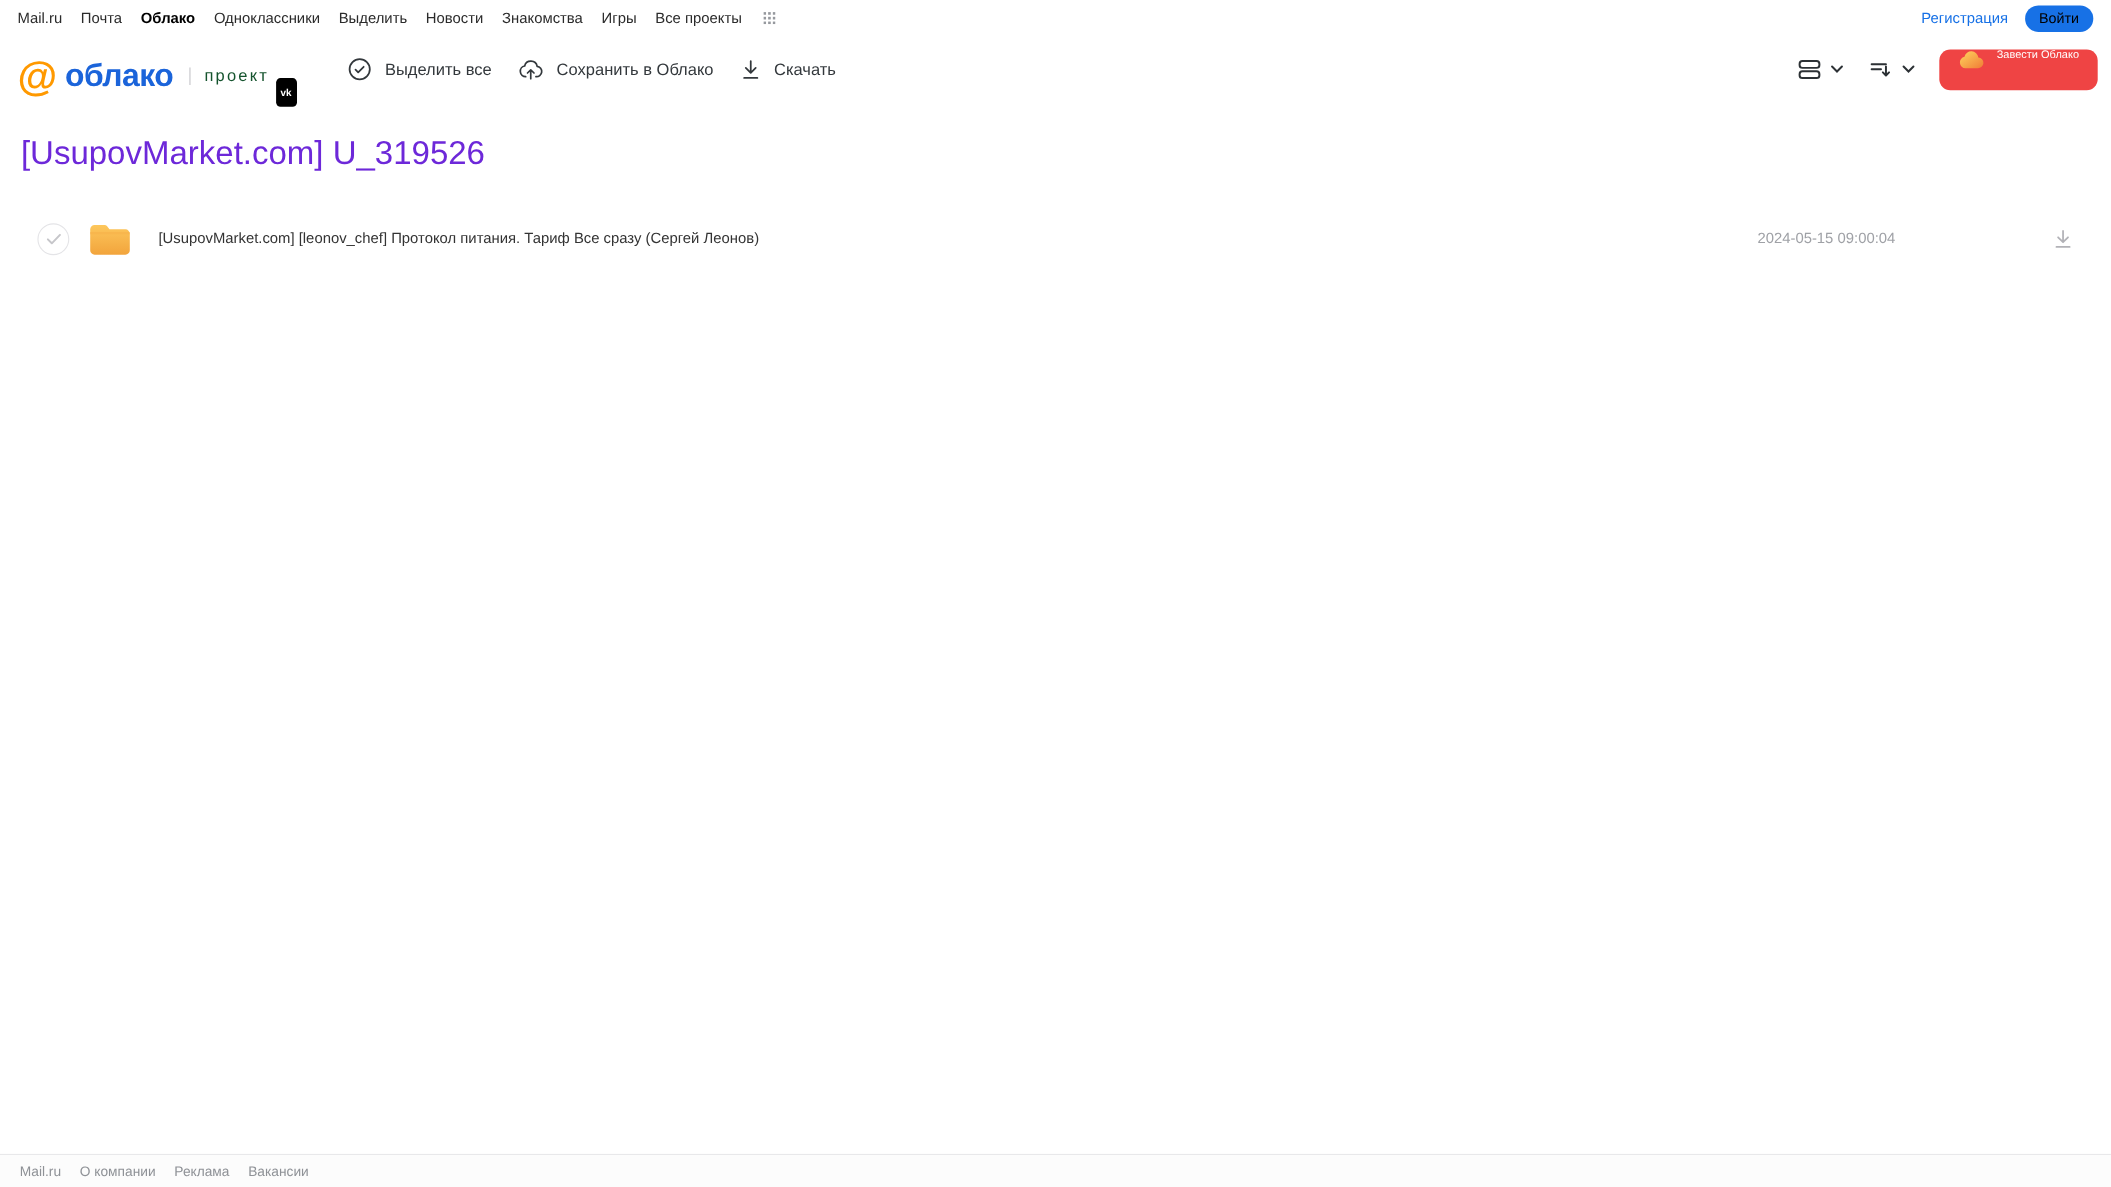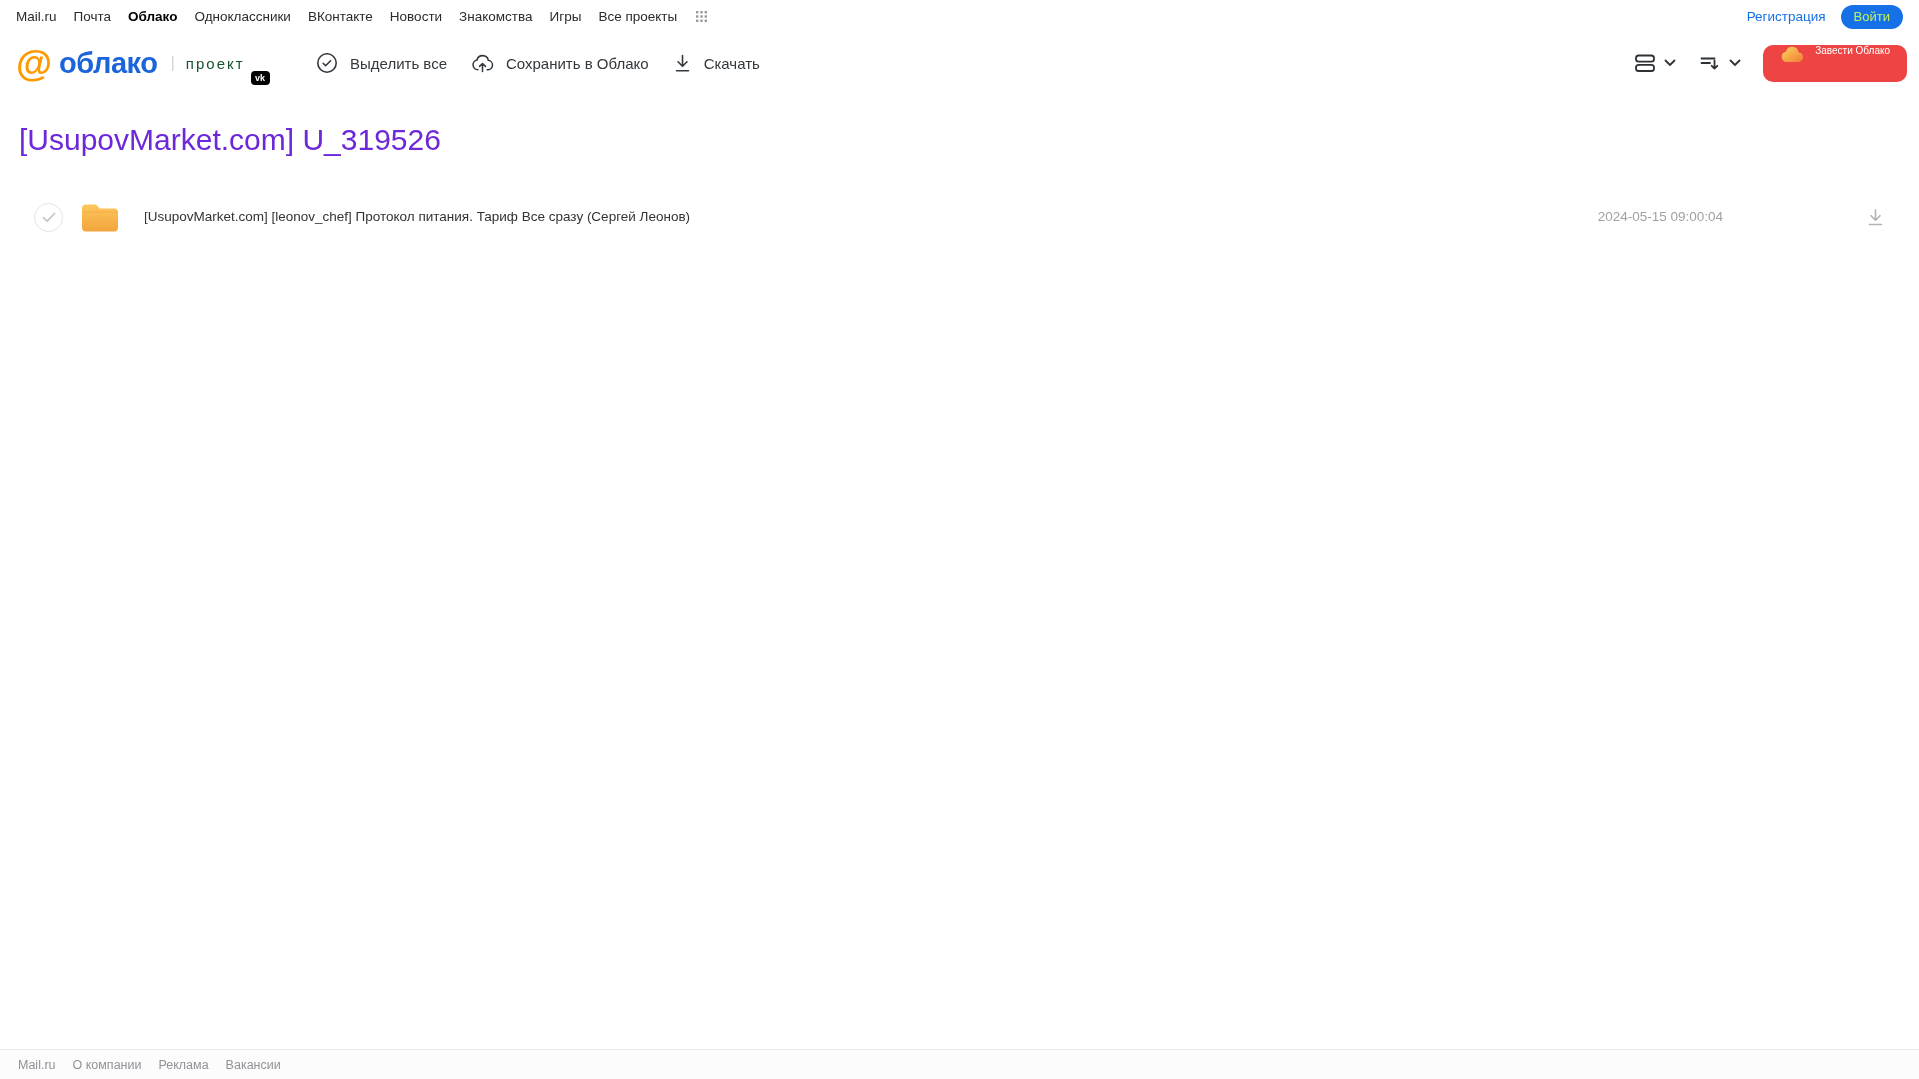--- a/index.html
+++ b/index.html
@@ -16,34 +16,34 @@
     position:absolute; top:0; left:0; right:0; height:33px;
     display:flex; align-items:center; padding:0 16px;
   }
   .topnav-links { display:flex; align-items:center; gap:17px; font-size:13.5px; color:#2b2b2b; }
   .topnav-item { cursor:pointer; white-space:nowrap; }
   .topnav-item.active { font-weight:bold; color:#000; }
   .grid-icon { display:flex; margin-left:2px; cursor:pointer; }
   .topnav-right { margin-left:auto; display:flex; align-items:center; gap:15px; }
   .registration-link { color:#1771e6; font-size:13.5px; cursor:pointer; white-space:nowrap;padding-left:22px; }
   .login-btn {
-    background:#1771e6; color:#bef264; border:none; font-size:13px;
+    background:#1771e6; color:#000000; border:none; font-size:13px;
     padding:4px 13px 5px; border-radius:13px; cursor:pointer;
     font-family:"Liberation Sans", sans-serif;
   }
   
   .header { position:absolute; top:33px; left:0; right:0; height:60px; }
   .logo { position:absolute; left:16px; top:8px; display:flex; align-items:center; cursor:pointer; }
   .logo-at { color:#ff9900; font-size:37px; font-weight:bold; line-height:1; }
   .logo-text { color:#1b64da; font-size:29px; font-weight:bold; letter-spacing:-0.5px; margin-left:7px; }
   .logo-divider { color:#d5d5d9; font-size:17px; margin:0 11px 0 13px; font-weight:normal; }
   .project-label { color:#14532d; font-size:15px; letter-spacing:2px; }
   .vk-badge {
     display:inline-flex; align-items:center; justify-content:center;
-    background:#000000; color:#fff; width:19px; height:14px;
+    background:#000000; color:#fff; width:19px; height:26px;
     border-radius:4px; font-size:9px; font-weight:bold; margin-left:6px;margin-top:30px;
   }
   .toolbar { position:absolute; left:316px; top:0; height:60px; display:flex; align-items:center; gap:24px; }
   .toolbar-item { display:flex; align-items:center; gap:12px; font-size:15px; color:#33383c; cursor:pointer; white-space:nowrap; }
   .header-right { position:absolute; right:12px; top:0; height:60px; display:flex; align-items:center; gap:22px; }
   .icon-with-chevron { display:flex; align-items:center; gap:7px; cursor:pointer; }
   .primary-btn {
     background:#ef4444; color:#fff; border:none; height:37px; padding:0 17px;
     border-radius:10px; display:flex; align-items:flex-start; gap:10px;
     font-size:10px; cursor:pointer; font-family:"Liberation Sans", sans-serif;
@@ -76,21 +76,21 @@
 </style>
 </head>
 <body>
 
 <div class="topnav">
   <div class="topnav-links">
     <span class="topnav-item">Mail.ru</span>
     <span class="topnav-item">Почта</span>
     <span class="topnav-item active">Облако</span>
     <span class="topnav-item">Одноклассники</span>
-    <span class="topnav-item">ВКонтакте</span>
+    <span class="topnav-item">Выделить</span>
     <span class="topnav-item">Новости</span>
     <span class="topnav-item">Знакомства</span>
     <span class="topnav-item">Игры</span>
     <span class="topnav-item">Все проекты</span>
     <span class="grid-icon">
       <svg width="11" height="11" viewBox="0 0 11 11" fill="#96999e">
         <rect x="0" y="0" width="2.4" height="2.4"></rect>
           <rect x="4.3" y="0" width="2.4" height="2.4"></rect>
           <rect x="8.6" y="0" width="2.4" height="2.4"></rect>
         <rect x="0" y="4.3" width="2.4" height="2.4"></rect>

